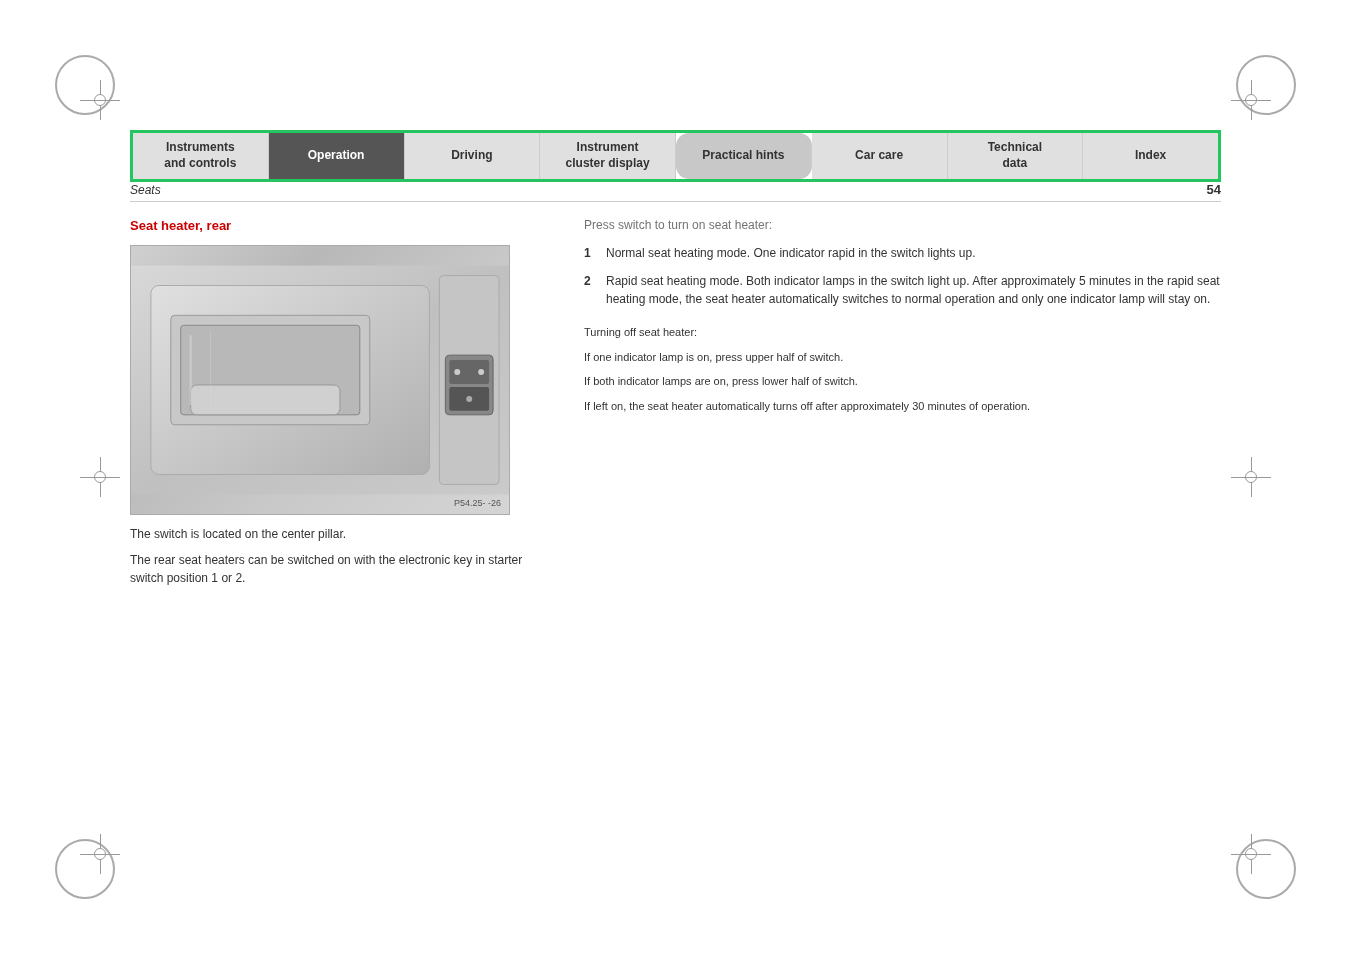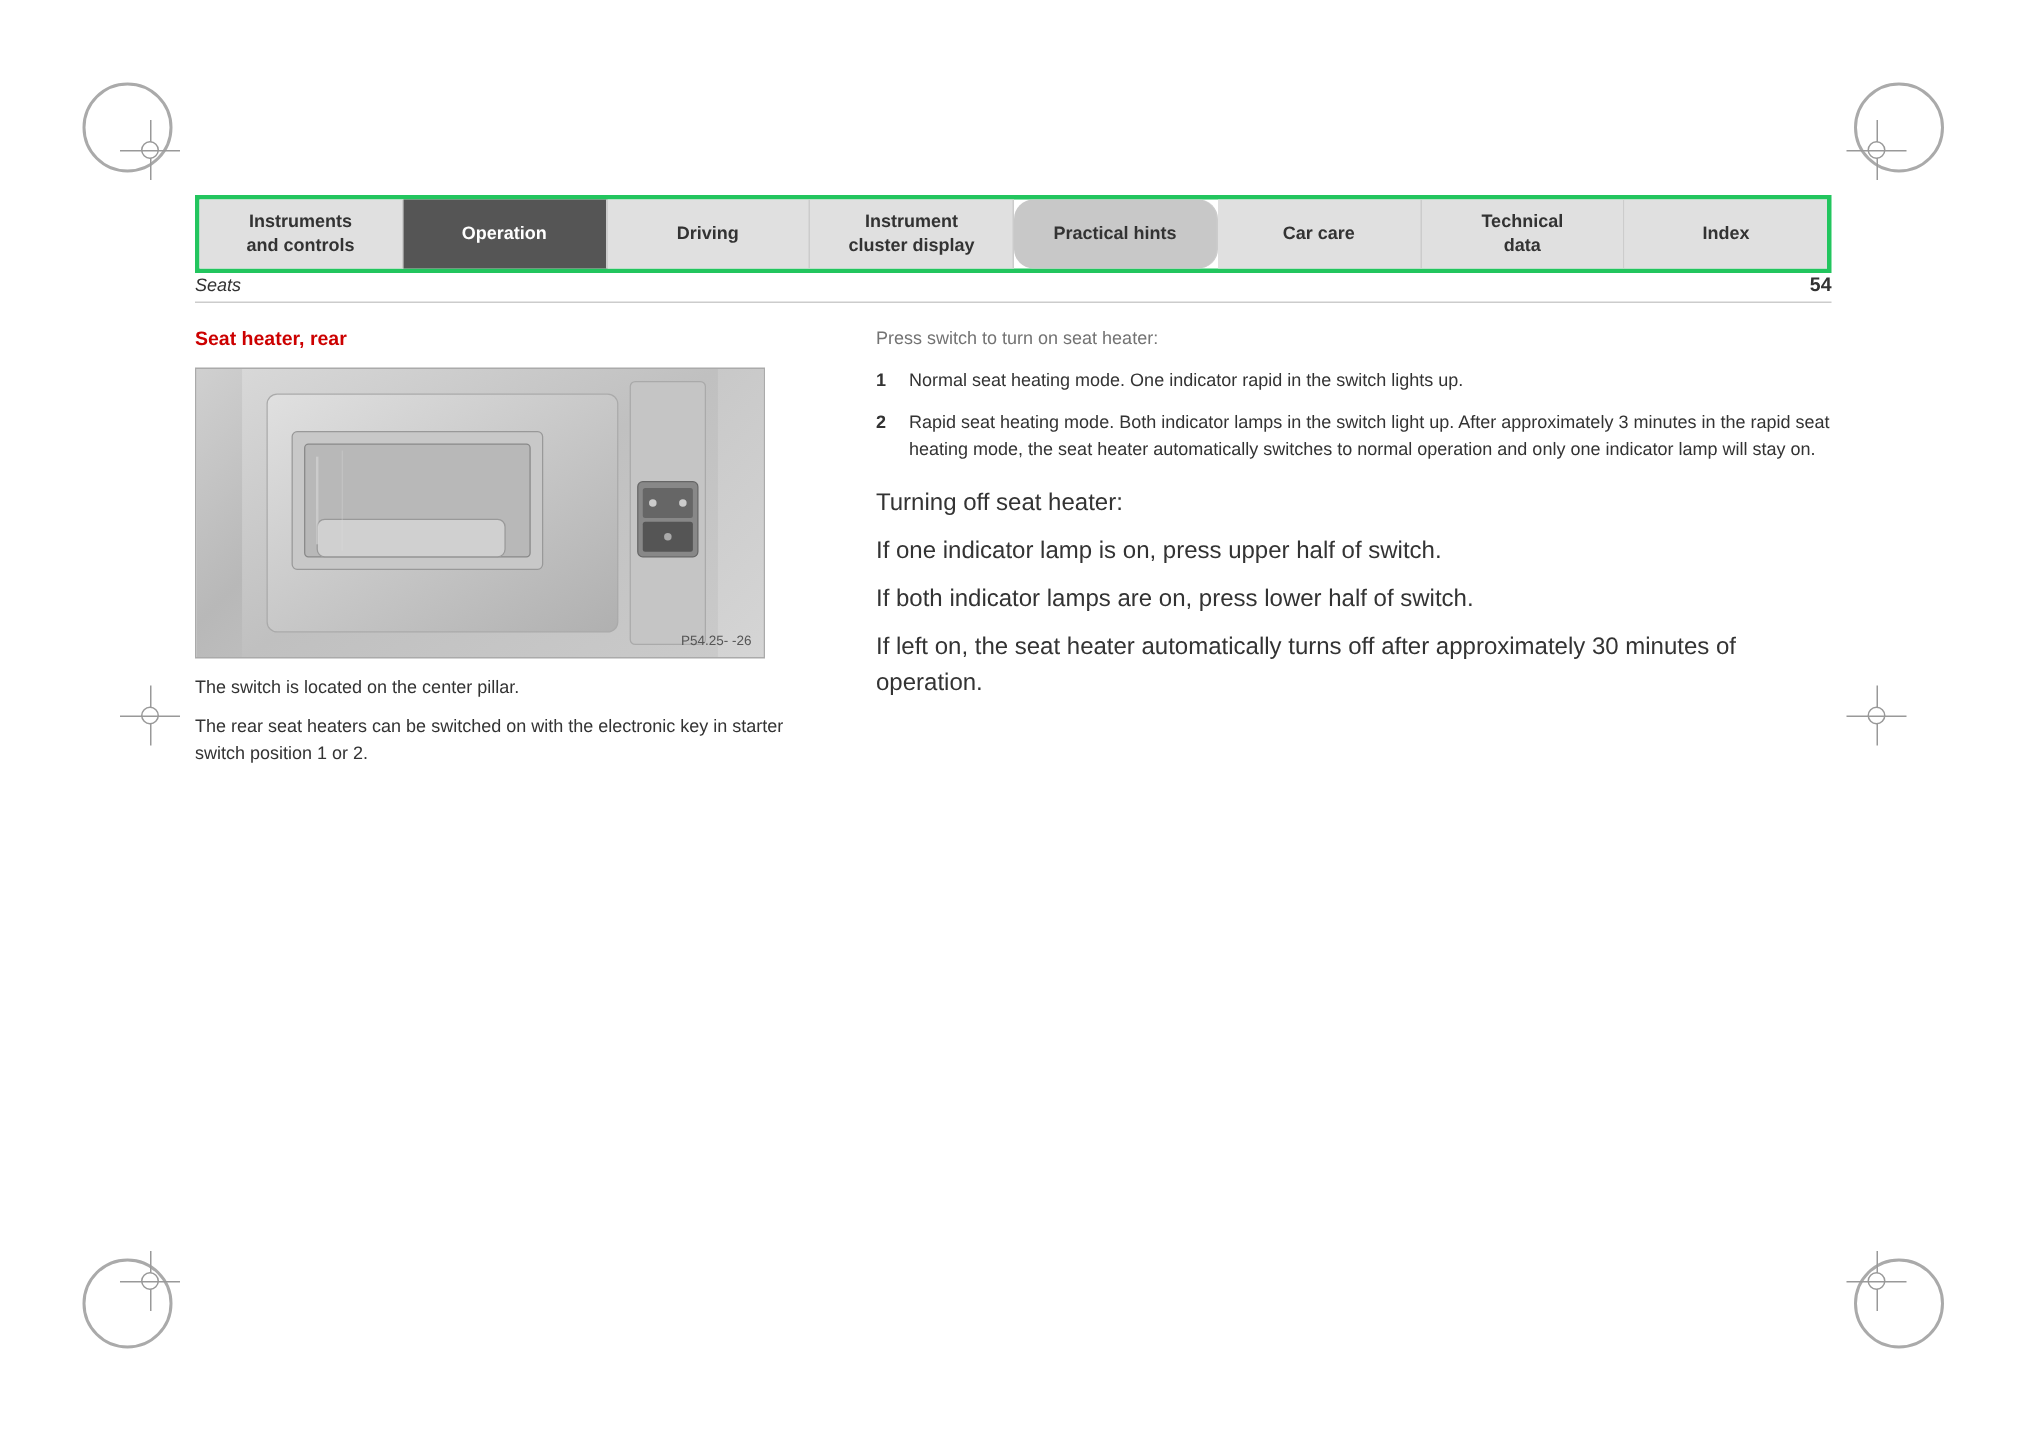--- a/index.html
+++ b/index.html
@@ -151,21 +151,21 @@
     .section-heading {
       color: #cc0000;
       font-size: 13px;
       font-weight: bold;
       margin-bottom: 12px;
     }
 
     
     .car-image {
       width: 380px;
-      height: 194px;
+      height: 270px;
       background: linear-gradient(135deg, #d0d0d0 0%, #b8b8b8 30%, #c8c8c8 60%, #d5d5d5 100%);
       border: 1px solid #aaa;
       position: relative;
       overflow: hidden;
       margin-bottom: 10px;
     }
 
     
     .car-svg {
       width: 100%;
@@ -206,21 +206,21 @@
       line-height: 1.5;
       color: #333;
     }
     .numbered-list li .num {
       font-weight: bold;
       min-width: 14px;
       color: #333;
     }
 
     .text-block {
-      font-size: 16px;
+      font-size: 11px;
       color: #333;
       line-height: 1.5;
       margin-bottom: 8px;
     }
   </style>
 </head>
 <body>
 
 <div class="big-circle big-circle-tl"></div>
 <div class="big-circle big-circle-tr"></div>
@@ -314,21 +314,21 @@
     <div class="right-col">
       <p class="press-switch-label">Press switch to turn on seat heater:</p>
 
       <ul class="numbered-list">
         <li>
           <span class="num">1</span>
           <span>Normal seat heating mode. One indicator rapid in the switch lights up.</span>
         </li>
         <li>
           <span class="num">2</span>
-          <span>Rapid seat heating mode. Both indicator lamps in the switch light up. After approximately 3 minutes in the rapid seat heating mode, the seat heater automatically switches to normal operation and only one indicator lamp will stay on.</span>
+          <span>Rapid seat heating mode. Both indicator lamps in the switch light up. After approximately 5 minutes in the rapid seat heating mode, the seat heater automatically switches to normal operation and only one indicator lamp will stay on.</span>
         </li>
       </ul>
 
       <p class="text-block">Turning off seat heater:</p>
       <p class="text-block">If one indicator lamp is on, press upper half of switch.</p>
       <p class="text-block">If both indicator lamps are on, press lower half of switch.</p>
       <p class="text-block">If left on, the seat heater automatically turns off after approximately 30 minutes of operation.</p>
     </div>
   </div>
 </div>

